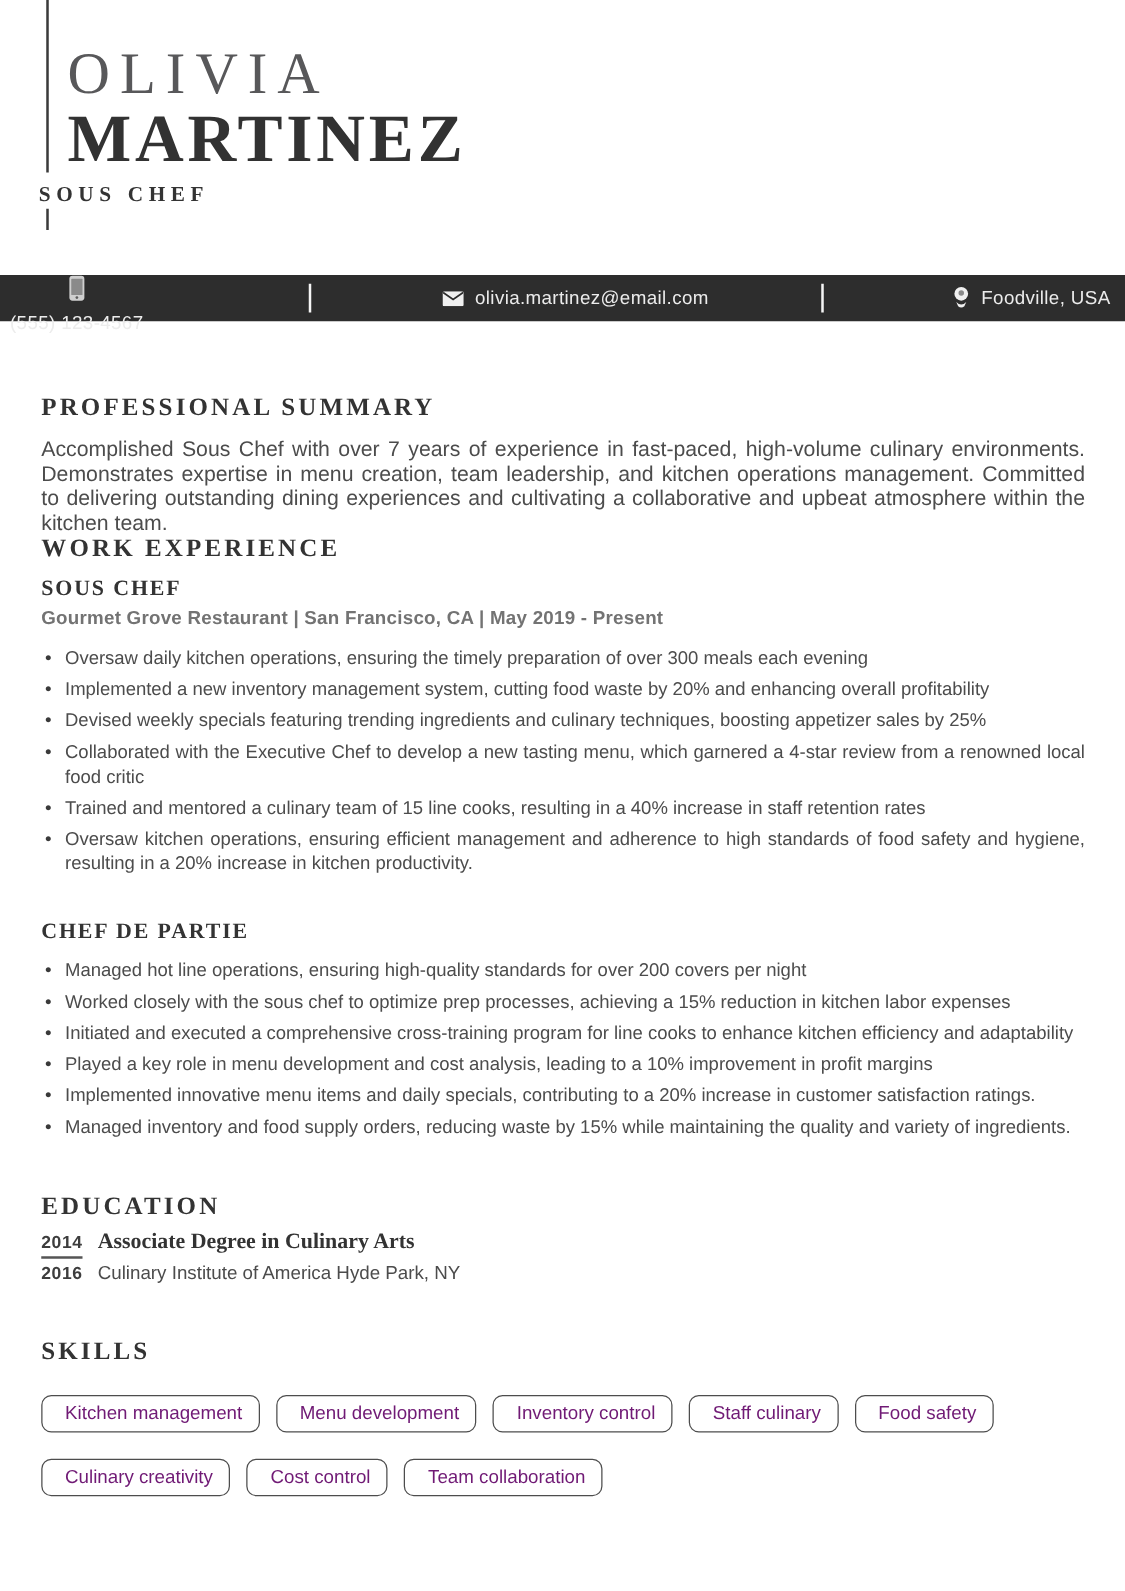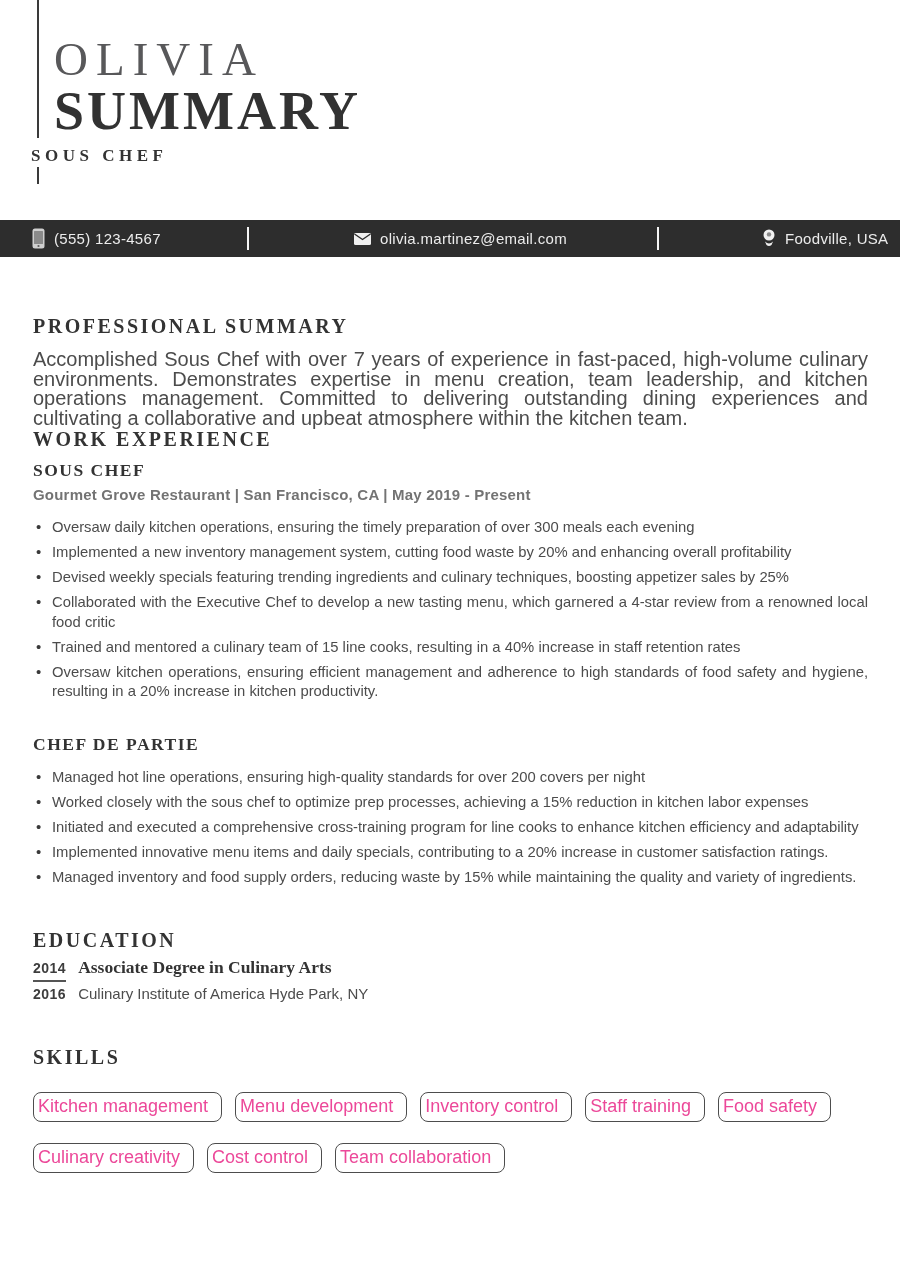--- a/index.html
+++ b/index.html
@@ -33,37 +33,37 @@
     font-size:17px; letter-spacing:4.5px; color:#333333;
   }
 
   
   .contact-bar { position:relative; width:900px; height:37px; background:#2d2d2d; }
   .cb-item {
     position:absolute; top:0; height:100%;
     display:flex; align-items:center; gap:9px;
     color:#ececec; font-size:15px; letter-spacing:0.3px; white-space:nowrap;
   }
-  .cb-phone { left:32px; }
+  .cb-phone { left:8px;flex-direction:column; }
   .cb-email { left:354px; }
   .cb-loc { left:762px; }
   .cb-div { position:absolute; top:7px; width:2px; height:23px; background:#f5f5f5; }
   .cb-div1 { left:247px; }
   .cb-div2 { left:657px; }
   .cb-icon { display:flex; align-items:center; }
 
   
   .main { padding:0 32px 40px 33px; }
   .section-heading {
     font-family:"Liberation Serif", serif; font-weight:700;
     font-size:20px; letter-spacing:2.5px; color:#333333; line-height:23px;
   }
   .summary-section { margin-top:58px; }
   .summary-text {
-    margin-top:12px; font-size:20px; line-height:19.5px;
+    margin-top:12px; font-size:17px; line-height:19.5px;
     color:#4c4c4c; text-align:justify;
   }
 
   .experience-section { }
   .job { margin-top:8px; }
   .job + .job { margin-top:31px; }
   .job-title {
     font-family:"Liberation Serif", serif; font-weight:700;
     font-size:17.5px; letter-spacing:1.5px; color:#333333; line-height:22px;
   }
@@ -94,35 +94,35 @@
     font-family:"Liberation Serif", serif; font-weight:700;
     font-size:17.5px; color:#333333;
   }
   .edu-school { font-size:15px; color:#4c4c4c; }
 
   .skills-section { margin-top:40px; }
   .chips-row { display:flex; gap:13px; }
   .chips-row1 { margin-top:23px; }
   .chips-row2 { margin-top:21px; }
   .chip {
-    display:inline-block; padding:5px 13px 6px 4px;
+    display:inline-block; padding:5px 13px 6px 18px;
     border:1.5px solid #4d4d4d; border-radius:8px;
-    font-size:18px; color:#ec4899; white-space:nowrap; line-height:17px;
+    font-size:15px; color:#701a75; white-space:nowrap; line-height:17px;
   }
 </style>
 </head>
 <body>
 
 <div class="page">
 
   <header class="hero">
     <div class="vline vline-top"></div>
     <div class="vline vline-stub"></div>
     <div class="name-first">OLIVIA</div>
-    <div class="name-last">SUMMARY</div>
+    <div class="name-last">MARTINEZ</div>
     <div class="hero-jobtitle">SOUS CHEF</div>
   </header>
 
   <div class="contact-bar">
     <div class="cb-item cb-phone">
       <span class="cb-icon">
         <svg width="13" height="21" viewBox="0 0 13 21">
           <rect x="0.5" y="0.5" width="12" height="20" rx="2.5" fill="#cfcfcf"></rect>
           <rect x="2" y="3" width="9" height="13" rx="0.5" fill="#8a8a8a"></rect>
           <circle cx="6.5" cy="18" r="1.1" fill="#5c5c5c"></circle>
@@ -175,20 +175,21 @@
           <li>Oversaw kitchen operations, ensuring efficient management and adherence to high standards of food safety and hygiene, resulting in a 20% increase in kitchen productivity.</li>
         </ul>
       </div>
 
       <div class="job">
         <h3 class="job-title">CHEF DE PARTIE</h3>
         <ul class="job-bullets">
           <li>Managed hot line operations, ensuring high-quality standards for over 200 covers per night</li>
           <li>Worked closely with the sous chef to optimize prep processes, achieving a 15% reduction in kitchen labor expenses</li>
           <li>Initiated and executed a comprehensive cross-training program for line cooks to enhance kitchen efficiency and adaptability</li>
+          <li>Played a key role in menu development and cost analysis, leading to a 10% improvement in profit margins</li>
           <li>Implemented innovative menu items and daily specials, contributing to a 20% increase in customer satisfaction ratings.</li>
           <li>Managed inventory and food supply orders, reducing waste by 15% while maintaining the quality and variety of ingredients.</li>
         </ul>
       </div>
     </section>
 
     <section class="education-section">
       <h2 class="section-heading">EDUCATION</h2>
       <div class="edu-rows">
         <div class="edu-row">
@@ -201,21 +202,21 @@
         </div>
       </div>
     </section>
 
     <section class="skills-section">
       <h2 class="section-heading">SKILLS</h2>
       <div class="chips-row chips-row1">
         <span class="chip">Kitchen management</span>
         <span class="chip">Menu development</span>
         <span class="chip">Inventory control</span>
-        <span class="chip">Staff training</span>
+        <span class="chip">Staff culinary</span>
         <span class="chip">Food safety</span>
       </div>
       <div class="chips-row chips-row2">
         <span class="chip">Culinary creativity</span>
         <span class="chip">Cost control</span>
         <span class="chip">Team collaboration</span>
       </div>
     </section>
 
   </main>

